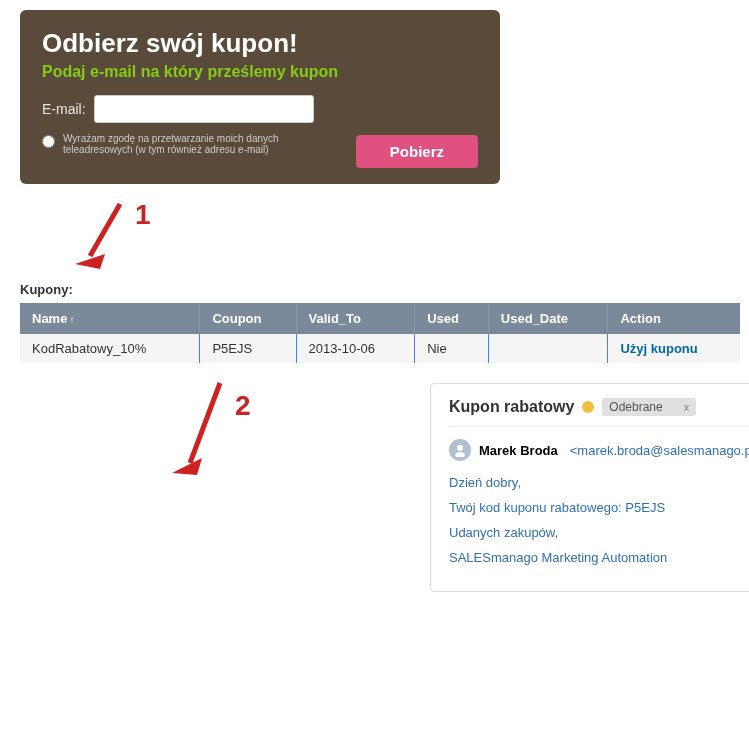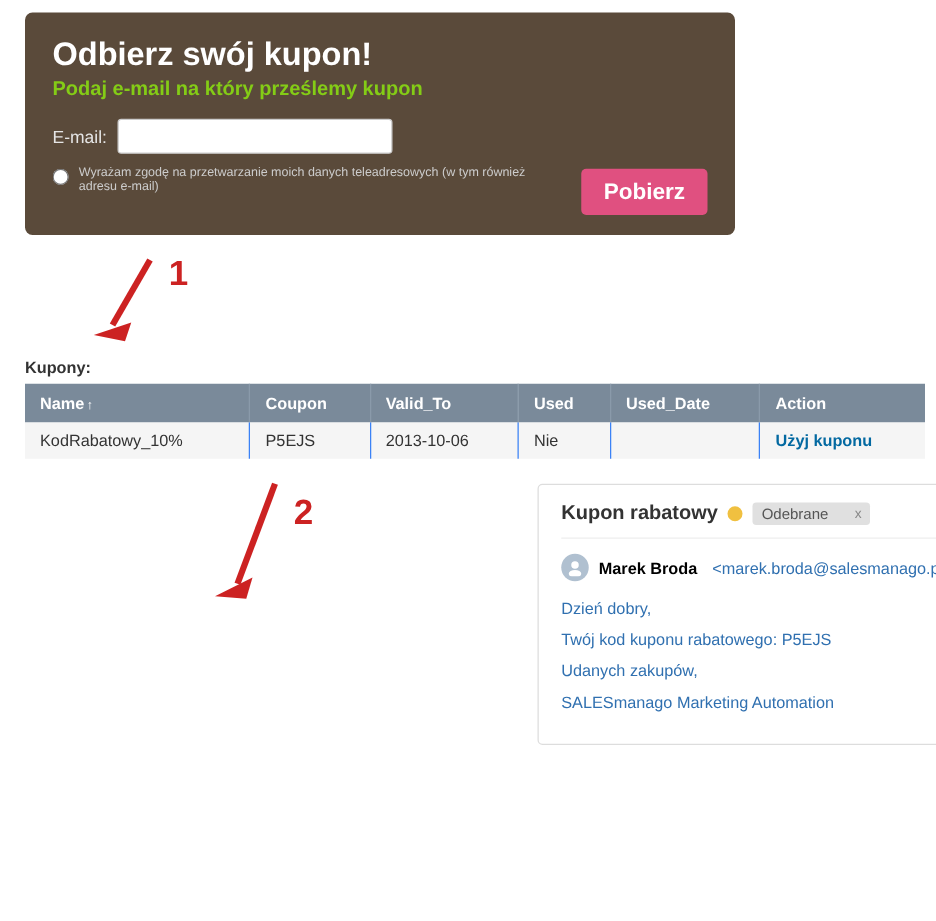--- a/index.html
+++ b/index.html
@@ -11,21 +11,21 @@
       width: 749px;
       min-height: 737px;
       padding: 10px 20px;
     }
 
     
     .coupon-banner {
       background: #5a4a3a;
       border-radius: 6px;
       padding: 18px 22px 16px 22px;
-      width: 568px;
+      width: 480px;
       margin-bottom: 10px;
     }
     .coupon-banner h1 {
       color: #fff;
       font-size: 26px;
       font-weight: bold;
       margin-bottom: 4px;
     }
     .coupon-banner h2 {
       color: #84cc16;
@@ -63,22 +63,22 @@
     .consent-text {
       color: #ccc;
       font-size: 10px;
       flex: 1;
     }
     .pobierz-btn {
       background: #e05080;
       color: #fff;
       border: none;
       border-radius: 4px;
-      padding: 8px 18px;
-      font-size: 18px;
+      padding: 8px 34px;
+      font-size: 15px;
       font-weight: bold;
       cursor: pointer;
       margin-left: 14px;
       margin-top: 2px;
     }
 
     
     .arrow-section {
       display: flex;
       align-items: flex-start;

